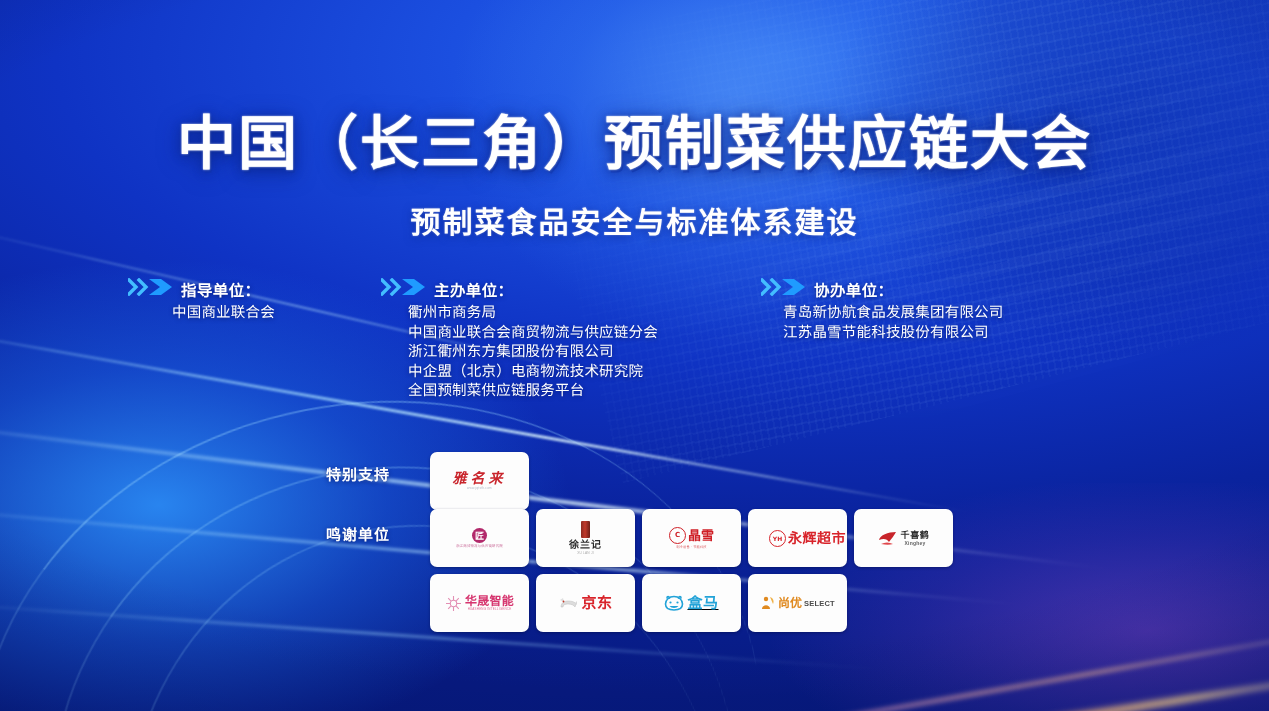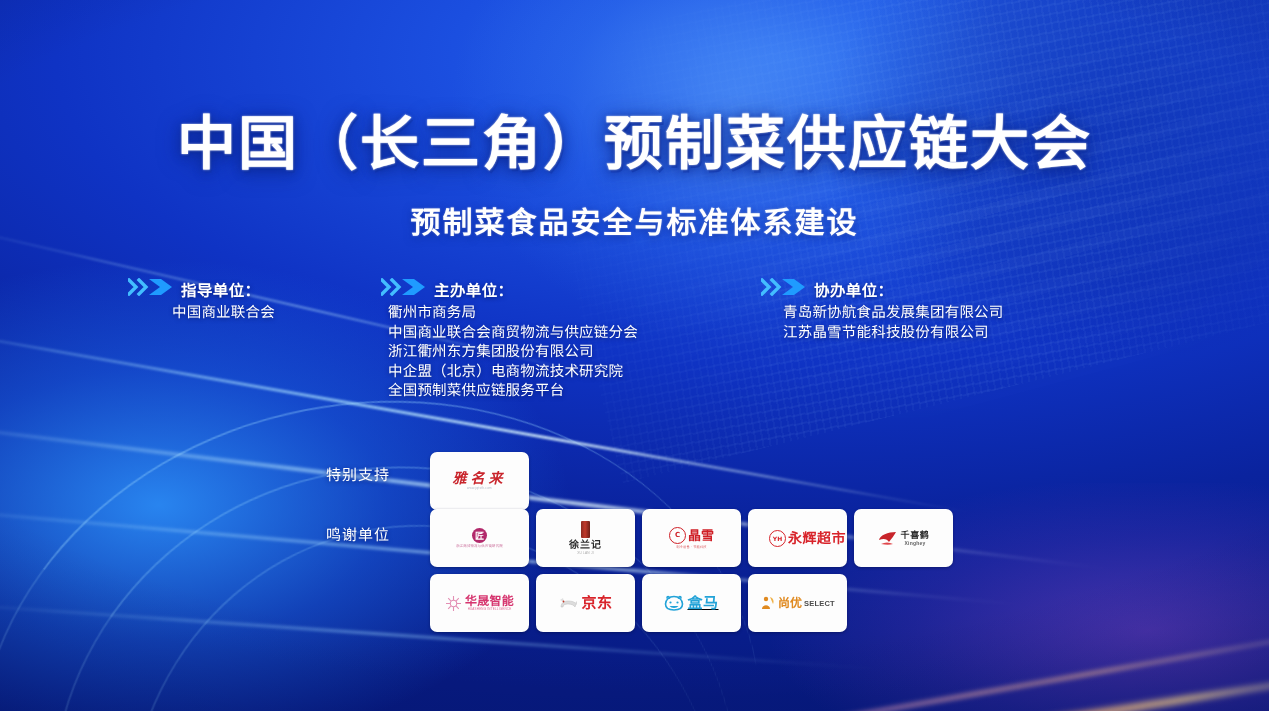--- a/index.html
+++ b/index.html
@@ -139,27 +139,27 @@
   }
   .org-list{margin:3px 0 0 0;padding:0;list-style:none;}
   .org-item{
     font-family:"DejaVu Sans","Liberation Sans",sans-serif;
     font-weight:400;font-size:14.5px;color:#ffffff;
     line-height:19.5px;letter-spacing:.2px;
     text-shadow:0 1px 4px rgba(5,25,110,.85);
     white-space:nowrap;
   }
   .c1 .org-list{margin-left:44px;}
-  .c2 .org-list{margin-left:7px;}
+  .c2 .org-list{margin-left:27px;}
   .c3 .org-list{margin-left:22px;}
   .c1 .org-head{margin-left:0;}
   .spon-label{
     position:absolute;
     font-family:"DejaVu Sans","Liberation Sans",sans-serif;
-    font-weight:400;font-size:15px;color:#ffffff;
+    font-weight:700;font-size:15px;color:#ffffff;
     letter-spacing:1px;
     text-shadow:0 1px 4px rgba(5,25,110,.85);
     white-space:nowrap;
   }
   .label-special{left:326px;top:463px;}
   .label-thanks{left:326px;top:523px;}
 
   .logo-grid{position:absolute;display:flex;flex-wrap:wrap;gap:7px;}
   .grid-special{left:430px;top:452px;width:520px;}
   .grid-thanks{left:430px;top:509px;width:530px;}

